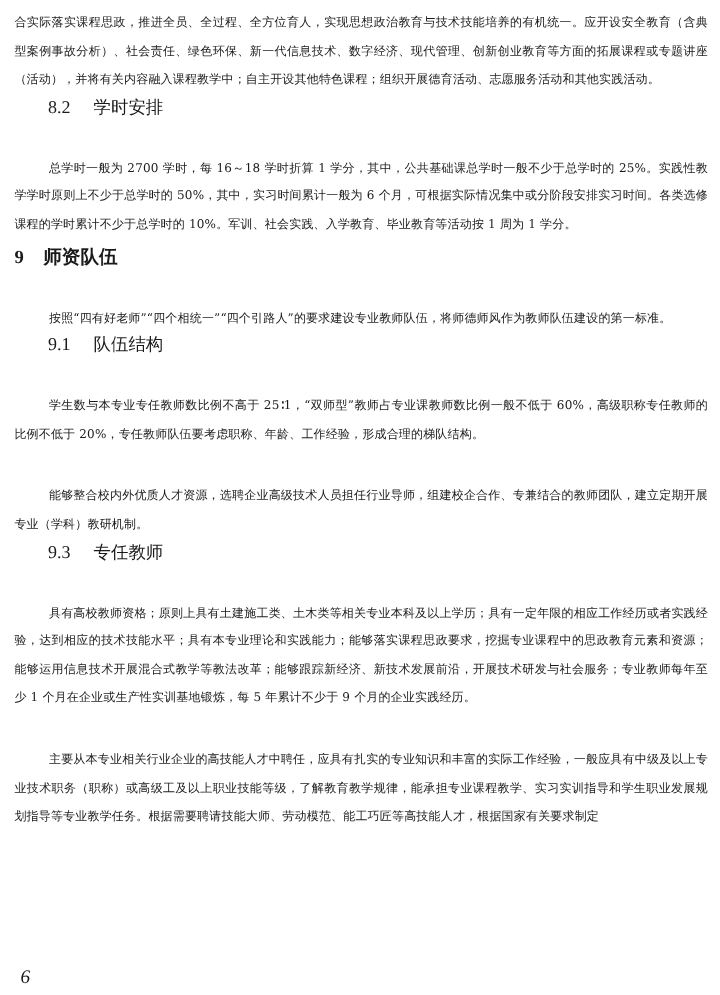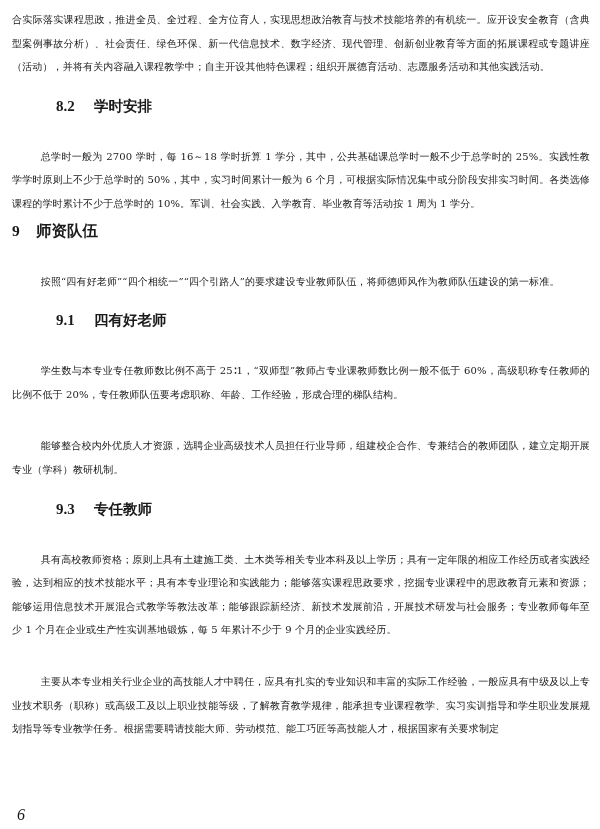--- a/index.html
+++ b/index.html
@@ -2,22 +2,22 @@
 <html><head>
 <meta charset="utf-8">
 <style>
   html, body { margin: 0; padding: 0; background: #ffffff; }
   body { width: 600px; height: 829px; position: relative; overflow: hidden;
          font-family: "DejaVu Serif", "Liberation Serif", serif; color: #1a1a1a; }
   .page { position: absolute; left: 12px; top: 8px; width: 578px; }
   .p { font-size: 10px; line-height: 23.6px; text-align: justify; text-align-last: left;
        margin: 0; letter-spacing: 0.15px; }
   .indent { text-indent: 28.8px; margin-top: 28px; }
-  .h2 { font-family: "DejaVu Sans", "Liberation Sans", sans-serif; font-weight: bold;
-        font-size: 14.5px; line-height: 22px; margin: 16px; padding-left: 28px; }
+  .h2 { font-family: "DejaVu Sans", "Liberation Sans", sans-serif; font-weight: normal;
+        font-size: 14.5px; line-height: 22px; margin: 0; padding-left: 28px; }
   .h2 .num { display: inline-block; width: 38px; font-family: "Liberation Serif", serif; font-size: 15px; }
   .h1 { font-family: Liberation Serif, serif; font-size: 15.5px;
         line-height: 22px; margin: 4px 0 10px 0; }
   .h1 .num { display: inline-block; width: 24px; }
   .pagenum { position: absolute; left: 17px; top: 806px; font-family: "Liberation Serif", serif;
              font-style: italic; font-size: 16px; }
 </style>
 </head>
 <body>
 
@@ -28,21 +28,21 @@
     <span class="num">8.2</span><span>学时安排</span>
   </h3>
   <p class="p indent">总学时一般为 2700 学时，每 16～18 学时折算 1 学分，其中，公共基础课总学时一般不少于总学时的 25%。实践性教学学时原则上不少于总学时的 50%，其中，实习时间累计一般为 6 个月，可根据实际情况集中或分阶段安排实习时间。各类选修课程的学时累计不少于总学时的 10%。军训、社会实践、入学教育、毕业教育等活动按 1 周为 1 学分。</p>
 
   <h2 class="h1">
     <span class="num">9</span><span>师资队伍</span>
   </h2>
   <p class="p indent">按照“四有好老师”“四个相统一”“四个引路人”的要求建设专业教师队伍，将师德师风作为教师队伍建设的第一标准。</p>
 
   <h3 class="h2">
-    <span class="num">9.1</span><span>四有好老师</span>
+    <span class="num">9.1</span><span>队伍结构</span>
   </h3>
   <p class="p indent">学生数与本专业专任教师数比例不高于 25∶1，“双师型”教师占专业课教师数比例一般不低于 60%，高级职称专任教师的比例不低于 20%，专任教师队伍要考虑职称、年龄、工作经验，形成合理的梯队结构。</p>
   <p class="p indent">能够整合校内外优质人才资源，选聘企业高级技术人员担任行业导师，组建校企合作、专兼结合的教师团队，建立定期开展专业（学科）教研机制。</p>
 
 
   <h3 class="h2">
     <span class="num">9.3</span><span>专任教师</span>
   </h3>
   <p class="p indent">具有高校教师资格；原则上具有土建施工类、土木类等相关专业本科及以上学历；具有一定年限的相应工作经历或者实践经验，达到相应的技术技能水平；具有本专业理论和实践能力；能够落实课程思政要求，挖掘专业课程中的思政教育元素和资源；能够运用信息技术开展混合式教学等教法改革；能够跟踪新经济、新技术发展前沿，开展技术研发与社会服务；专业教师每年至少 1 个月在企业或生产性实训基地锻炼，每 5 年累计不少于 9 个月的企业实践经历。</p>
 

